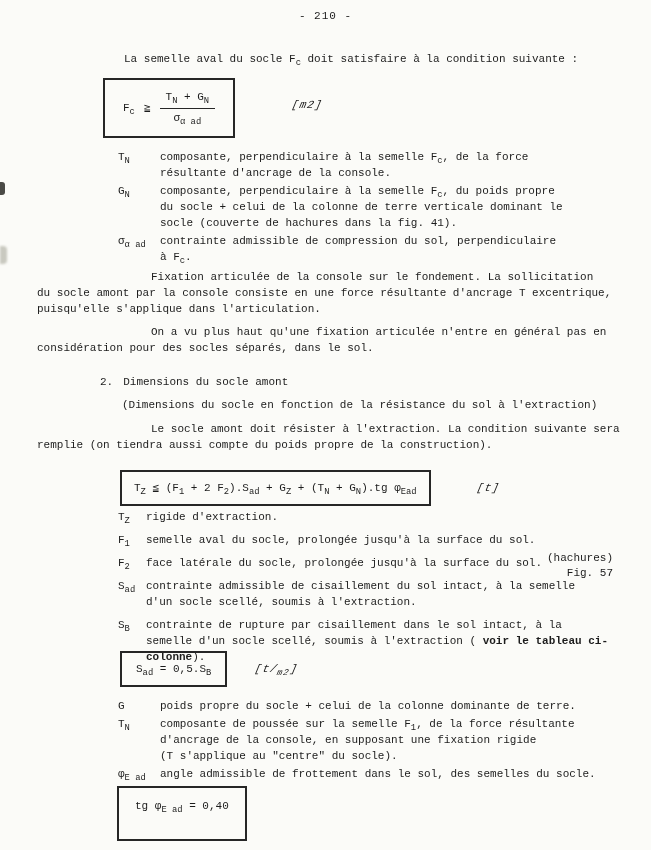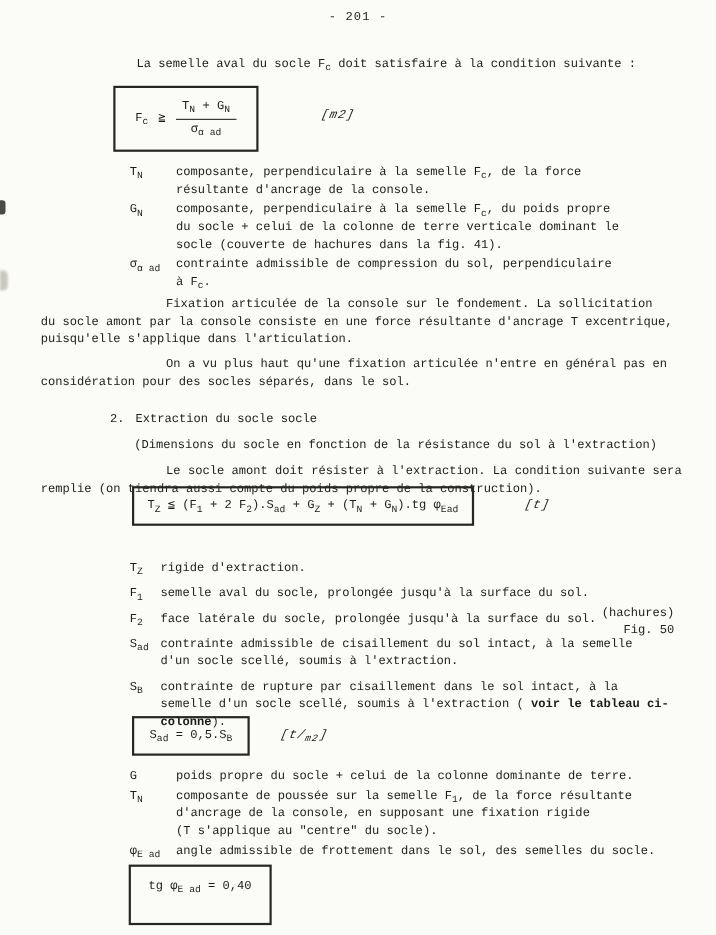--- a/index.html
+++ b/index.html
@@ -48,21 +48,21 @@
   .heading{display:inline-flex;gap:10px;}
   .fig-note{text-align:right;line-height:15px;}
   .artifact-dark{background:#4a4a46;border-radius:0 3px 3px 0;}
   .artifact-light{background:#c9c9c0;border-radius:0 4px 4px 0;filter:blur(1px);}
 </style>
 </head>
 <body>
 
 <div class="page">
 
-  <div class="abs page-number">- 201 -</div>
+  <div class="abs page-number">- 210 -</div>
 
   <div class="abs txt" style="left:124px;top:51px;width:500px">La semelle aval du socle F<sub>c</sub> doit satisfaire à la condition suivante :</div>
 
   <div class="abs" style="left:103px;top:78px">
     <div class="fbox">
       <span>F<sub>c</sub></span>
       <span>≧</span>
       <span class="frac">
         <span class="num">T<sub>N</sub> + G<sub>N</sub></span>
         <span class="den">σ<sub>α ad</sub></span>
@@ -92,28 +92,28 @@
 
   <div class="abs txt para indent" style="left:37px;top:324px">On a vu plus haut qu'une fixation articulée n'entre en général pas en
 considération pour des socles séparés, dans le sol.</div>
 
   <div class="abs txt para indent" style="left:37px;top:269px">Fixation articulée de la console sur le fondement. La sollicitation
 du socle amont par la console consiste en une force résultante d'ancrage T excentrique,
 puisqu'elle s'applique dans l'articulation.</div>
 
   <div class="abs heading" style="left:100px;top:374px">
     <span>2.</span>
-    <span>Extraction du socle socle</span>
+    <span>Dimensions du socle amont</span>
   </div>
   <div class="abs txt para indent" style="left:37px;top:421px">Le socle amont doit résister à l'extraction. La condition suivante sera
 remplie (on tiendra aussi compte du poids propre de la construction).</div>
 
   <div class="abs txt" style="left:122px;top:397px;width:510px">(Dimensions du socle en fonction de la résistance du sol à l'extraction)</div>
 
-  <div class="abs frow" style="left:120px;top:442px">
+  <div class="abs frow" style="left:120px;top:470px">
     <div class="fbox fbox-slim">
       <span>T<sub>Z</sub> ≦ (F<sub>1</sub> + 2 F<sub>2</sub>).S<sub>ad</sub> + G<sub>Z</sub> + (T<sub>N</sub> + G<sub>N</sub>).tg φ<sub>Ead</sub></span>
     </div>
     <span class="unit" style="margin-left:46px">[t]</span>
   </div>
 
   <div class="abs dlist dlist-2" style="left:118px;top:509px;width:500px">
     <div class="drow">
       <span class="dterm">T<sub>Z</sub></span>
       <span class="dtext txt">rigide d'extraction.</span>
@@ -134,21 +134,21 @@
     <div class="drow">
       <span class="dterm">S<sub>B</sub></span>
       <span class="dtext txt">contrainte de rupture par cisaillement dans le sol intact, à la
 semelle d'un socle scellé, soumis à l'extraction ( <b>voir le tableau ci-</b>
 <b>colonne</b>).</span>
     </div>
   </div>
 
   <div class="abs fig-note" style="right:38px;top:551px">
     <div>(hachures)</div>
-    <div>Fig. 50</div>
+    <div>Fig. 57</div>
   </div>
 
   <div class="abs frow" style="left:120px;top:651px">
     <div class="fbox fbox-slim" style="padding:8px 14px">
       <span>S<sub>ad</sub> = 0,5.S<sub>B</sub></span>
     </div>
     <span class="unit" style="margin-left:28px">[t/<sub>m2</sub>]</span>
   </div>
 
   <div class="abs dlist dlist-3" style="left:118px;top:698px;width:510px">

